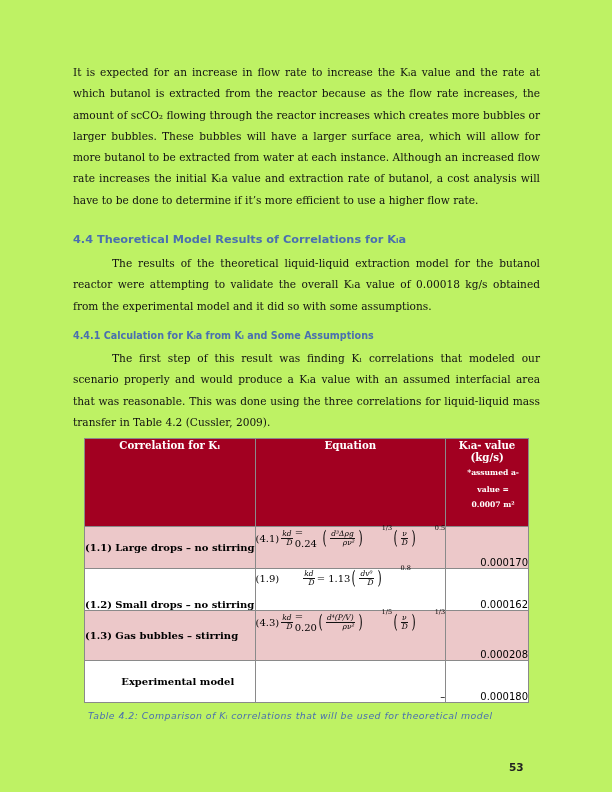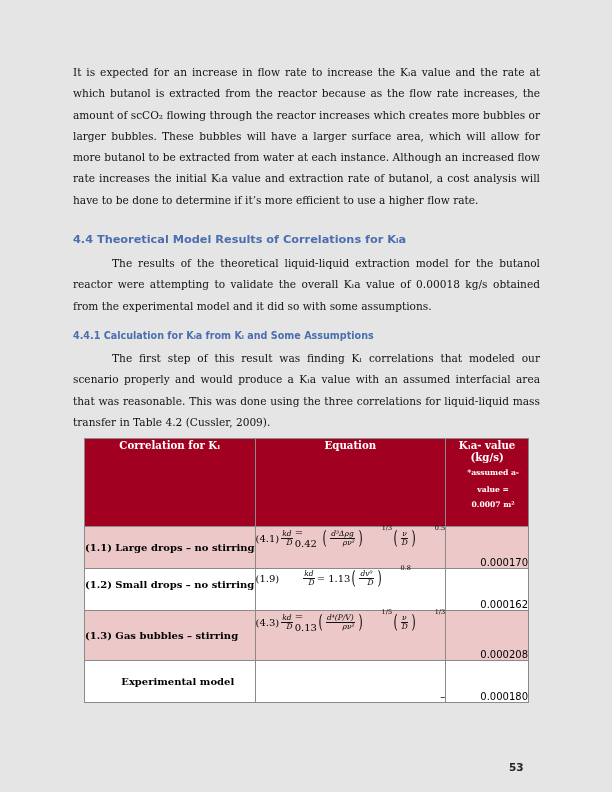--- a/index.html
+++ b/index.html
@@ -1,17 +1,17 @@
 <!DOCTYPE html>
 <html><head>
 <meta charset="utf-8">
 <style>
   html, body { margin: 0; padding: 0; background: #ffffff; }
   body { width: 612px; height: 792px; position: relative; overflow: hidden; }
-  .page { position: absolute; left: 0; top: 0; width: 612px; height: 792px; background: #e5e5e5; }
+  .page { position: absolute; left: 0; top: 0; width: 612px; height: 792px; background: #bef264; }
   .text-block { position: absolute; left: 73px; width: 467px; font-family: "DejaVu Serif", serif; font-size: 10.6px; color: #111; line-height: 21.3px; text-align: justify; }
   .text-block p { margin: 0; }
   .indent { text-indent: 39px; }
   .h2 { position: absolute; left: 73px; font-family: "DejaVu Sans", sans-serif; font-weight: bold; font-size: 11.3px; color: #4a6fb0; }
   .h3 { position: absolute; left: 73px; font-family: "DejaVu Sans", sans-serif; font-weight: bold; font-size: 9.6px; color: #4a6fb0; }
   table.t { position: absolute; left: 84px; top: 438px; width: 445px; border-collapse: collapse; font-family: "DejaVu Serif", serif; }
   table.t td, table.t th { border: 1px solid #8a8a8a; padding: 0; }
   .hdr th { background: #a20021; color: #fff; font-weight: bold; font-size: 10.2px; height: 88px; vertical-align: top; padding-top: 18px; box-sizing: border-box; }
   .hdr th .small { display: block; font-size: 7.6px; line-height: 17px; margin-top: 1px; padding-left: 12px; }
   .r { height: 42px; }
@@ -69,42 +69,42 @@
 
     <tr class="r pink">
       <td class="corr">(1.1) Large drops – no stirring</td>
       <td class="eq">
         <span class="eqm">
           <span>(4.1)</span>
           <span class="frac">
                 <span class="num">kd</span>
                 <span>D</span>
               </span>
-          <span>= 0.42</span>
+          <span>= 0.24</span>
           <span class="paren">(</span>
               <span class="frac">
                 <span class="num">d³Δρg</span>
                 <span>ρν²</span>
               </span>
               <span class="paren">)</span>
               <span class="sup">1/3</span>
           <span class="paren">(</span>
               <span class="frac">
                 <span class="num">ν</span>
                 <span>D</span>
               </span>
               <span class="paren">)</span>
               <span class="sup">0.5</span>
         </span>
       </td>
       <td class="val">0.000170</td>
     </tr>
 
     <tr class="r white">
-      <td class="corr" style="vertical-align:bottom;padding-bottom:20px;">(1.2) Small drops – no stirring</td>
+      <td class="corr" style="vertical-align:bottom;padding-bottom:0;">(1.2) Small drops – no stirring</td>
       <td class="eq">
         <span class="eqm">
           <span>(1.9)</span>
           <span style="width:22px;display:inline-block"></span>
           <span class="frac">
                 <span class="num">kd</span>
                 <span>D</span>
               </span>
           <span>= 1.13</span>
           <span class="paren">(</span>
@@ -121,21 +121,21 @@
 
     <tr class="r pink" style="height:50px">
       <td class="corr">(1.3) Gas bubbles – stirring</td>
       <td class="eq">
         <span class="eqm">
           <span>(4.3)</span>
           <span class="frac">
                 <span class="num">kd</span>
                 <span>D</span>
               </span>
-          <span>= 0.13</span>
+          <span>= 0.20</span>
           <span class="paren">(</span>
               <span class="frac">
                 <span class="num">d⁴(P/V)</span>
                 <span>ρν²</span>
               </span>
               <span class="paren">)</span>
               <span class="sup">1/5</span>
           <span class="paren">(</span>
               <span class="frac">
                 <span class="num">ν</span>
@@ -149,15 +149,16 @@
     </tr>
 
     <tr class="r white" style="height:42px">
       <td class="corr center">Experimental model</td>
       <td class="val">–</td>
       <td class="val">0.000180</td>
     </tr>
   </tbody>
     </table>
 
+  <div class="caption">Table 4.2: Comparison of Kₗ correlations that will be used for theoretical model</div>
 
   <div class="pagenum">53</div>
 </div>
 
 </body></html>

